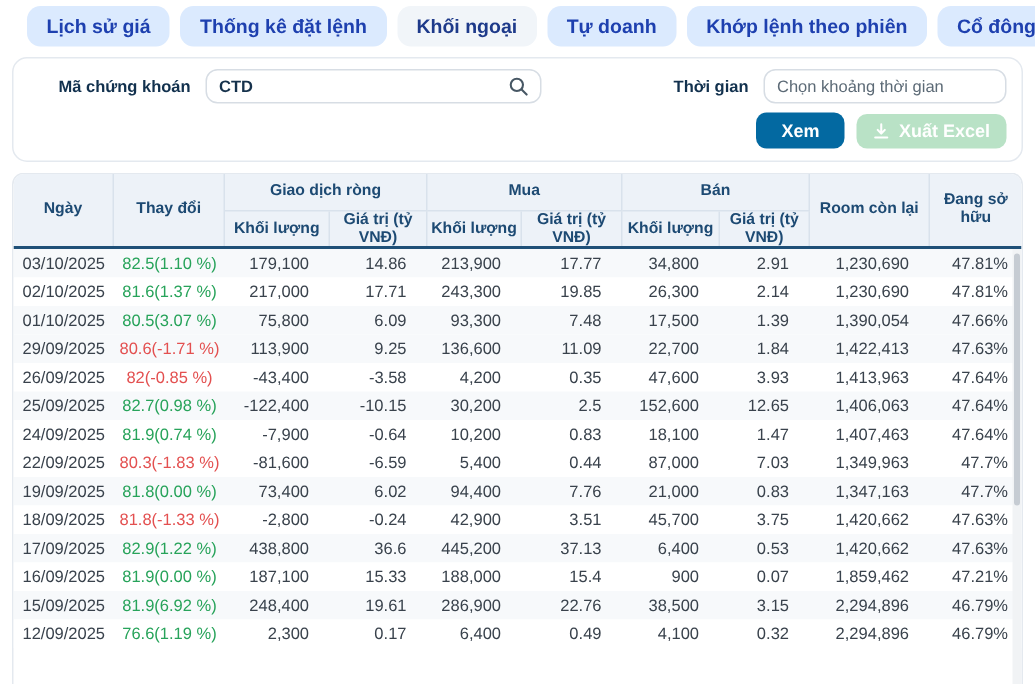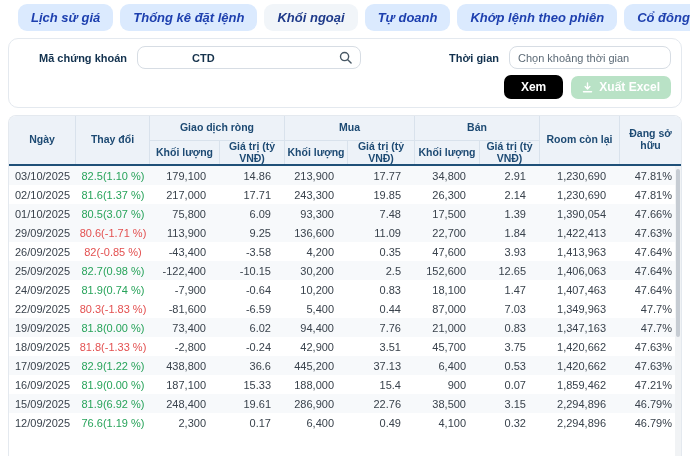--- a/index.html
+++ b/index.html
@@ -1,47 +1,47 @@
 <!DOCTYPE html>
 <html><head>
 <meta charset="utf-8">
 <style>
   * { margin:0; padding:0; box-sizing:border-box; }
   html,body { width:690px; height:456px; }
   body { font-family:"Liberation Sans","DejaVu Sans",sans-serif; background:#ffffff; overflow:hidden; }
 
   
-  .tabbar { display:flex; gap:7px; padding:4px 20px 6px 18px; background:#fff;font-style:italic; }
+  .tabbar { display:flex; gap:7px; padding:4px 20px 6px 18px; background:#fff; }
   .tab { background:#dbeafe; color:#1e40af; font-weight:700; font-size:13px;
          padding:6px 13px; border-radius:9px; cursor:pointer; white-space:nowrap; }
   .tab.active { background:#f1f5f9; color:#1e3a8a; }
 
   
   .filter-panel { margin:1px 8px 0; border:1px solid #e4e9ef; border-radius:10px;
                   padding:7px 10px 8px 12px; background:#fff; }
   .filter-row { display:flex; align-items:center; }
   .fgroup { display:flex; align-items:center; }
   .fgroup.second { margin-left:88px; flex:1; }
   .fgroup.first { margin-left:18px; }
   .flabel { font-size:11px; font-weight:700; color:#12314e; white-space:nowrap; }
   .finput { display:flex; align-items:center; border:1px solid #d7dde4; border-radius:8px;
             height:23px; padding:0 8px; background:#fff; margin-left:10px; }
   .finput input { border:none; outline:none; font-family:inherit; font-size:11px; width:100%;
                   color:#16324c; background:transparent; }
   .symbol-box { width:224px; justify-content:space-between; }
-  .symbol-box input { font-weight:700;margin-left:46px; }
+  .symbol-box input { font-weight:700; }
   .time-box { flex:1; max-width:224px; }
   .time-box input { font-weight:400; color:#44505c; }
   .time-box input::placeholder, .symbol-box input::placeholder { color:#5c6a76; opacity:1; }
   .search-ic { flex:0 0 auto; display:flex; align-items:center; cursor:pointer; }
 
   .btn-row { display:flex; justify-content:flex-end; align-items:center; gap:8px; margin-top:6px; }
   .btn { border:none; border-radius:7px; font-family:inherit; font-weight:700; font-size:12px;
          height:23px; display:flex; align-items:center; cursor:pointer; }
-  .btn-view { background:#000000; color:#fff; padding:12px 17px; }
+  .btn-view { background:#0369a1; color:#fff; padding:12px 17px; }
   .btn-excel { background:#b9e2c6; color:#fff; padding:0 11px; gap:6px; cursor:default; }
 
   
   .table-wrap { margin:7px 8px 0; border:1px solid #e4e9ef; border-bottom:none;
                 border-radius:8px 8px 0 0; overflow:hidden; position:relative; height:348px;
                 background:#fff; }
   .grid10 { display:grid; grid-template-columns:67px 74px 70px 65px 63px 67px 65px 60px 80px 61px; }
   .thead { background:#edf2f8; color:#1d4a73; font-size:10.5px; font-weight:700;
            border-bottom:2px solid #1f5078; grid-template-rows:25px 23px; }
   .th { display:flex; align-items:center; justify-content:center; text-align:center;

